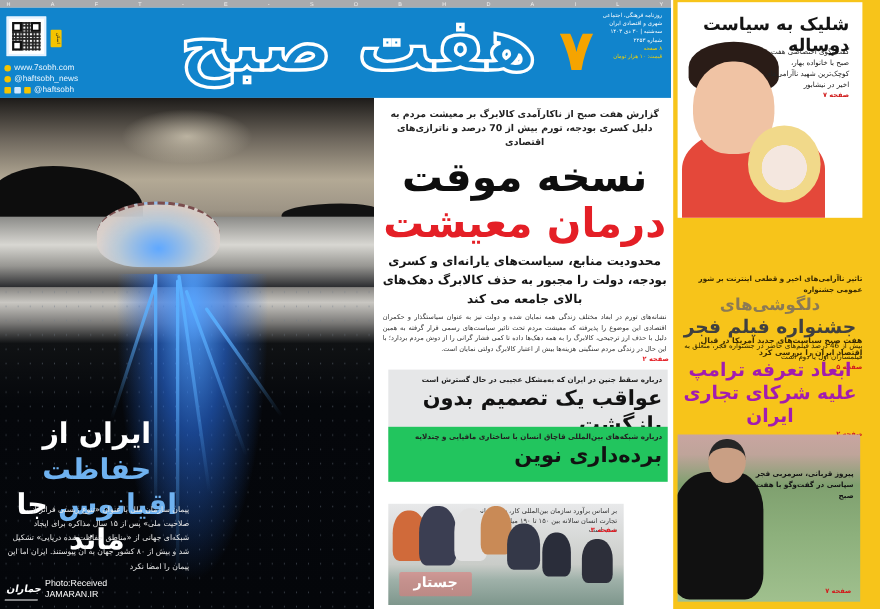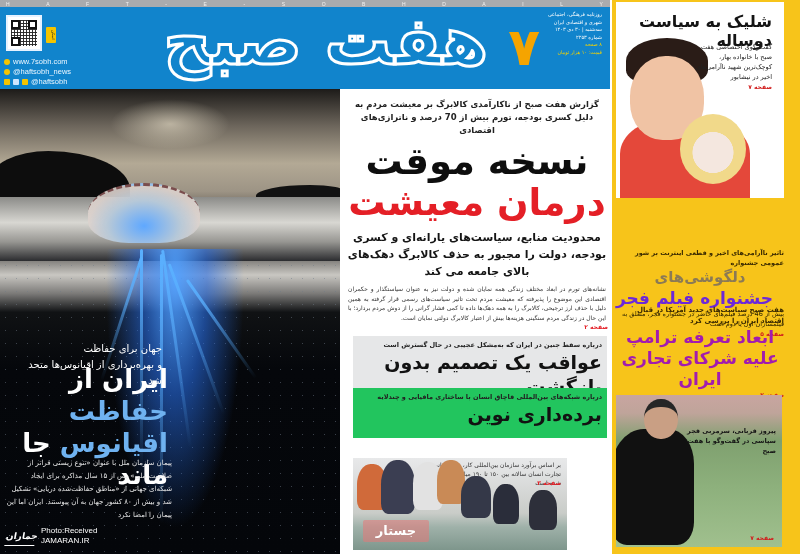--- a/index.html
+++ b/index.html
@@ -42,21 +42,21 @@
     .water { position: absolute; left: 0; top: 108px; width: 340px; height: 64px; background: linear-gradient(180deg, #8b8b88, #d8d7d2 40%, #979692 70%, #2b2c2f); }
     .float { position: absolute; left: 88px; top: 94px; width: 112px; height: 60px; border-radius: 55% 55% 40% 40%; background: radial-gradient(ellipse at 50% 70%, #5fa8ff 0%, #b6c8d8 45%, rgba(220,210,205,.9) 70%); border-top: 3px dashed #7a4d4d; }
     .tentacles { position: absolute; left: 100px; top: 160px; width: 150px; height: 300px;
       background:
         radial-gradient(ellipse at 50% 10%, rgba(80,160,255,.95), rgba(40,110,230,.6) 30%, rgba(10,40,120,0) 65%); }
     .tent { position: absolute; width: 3px; background: linear-gradient(180deg, #5ab0ff, rgba(40,120,255,0)); border-radius: 2px; }
     .stars { position: absolute; inset: 170px 0 0 0;
       background-image: radial-gradient(#6f7a88 0.6px, transparent 0.8px); background-size: 11px 13px; opacity: .5; }
 
     .ocean-kicker { position: absolute; left: 12px; top: 252px; width: 150px; direction: rtl; text-align: right; color: #ffffff; font-size: 10px; line-height: 16px; }
-    .ocean-title { position: absolute; left: 8px; top: 274px; width: 160px; direction: rtl; text-align: right; font-weight: bold; font-size: 26px; line-height: 32px; color: #ffffff; }
+    .ocean-title { position: absolute; left: 8px; top: 290px; width: 160px; direction: rtl; text-align: center; font-weight: bold; font-size: 26px; line-height: 32px; color: #ffffff; }
     .ocean-title .blue { color: #6fb2f0; }
     .ocean-body { position: absolute; left: 6px; top: 368px; width: 166px; direction: rtl; text-align: right; font-size: 7px; line-height: 13px; color: #e8e8e8; }
     .credit { position: absolute; left: 6px; top: 437px; display: flex; align-items: center; gap: 5px; }
     .credit-logo { width: 30px; height: 20px; color: #fff; font-size: 9px; font-weight: bold; transform: skewX(-10deg); line-height: 20px; text-align: center; border-bottom: 1px solid #fff; }
     .credit-text { font-family: "Liberation Sans", sans-serif; font-size: 8px; color: #ffffff; line-height: 10px; }
 
     
     .mid { position: absolute; left: 346px; top: 95px; width: 262px; direction: rtl; }
     .lead-kicker { text-align: center; font-size: 8.5px; font-weight: bold; line-height: 13px; color: #222; margin-top: 3px; }
     .lead-title-1 { text-align: center; font-weight: bold; font-size: 37px; line-height: 42px; color: #0e0e0e; margin-top: 4px; }
@@ -81,21 +81,21 @@
     .kid-title { position: absolute; right: 12px; top: 10px; font-weight: bold; font-size: 16px; color: #141414; direction: rtl; }
     .kid-body { position: absolute; right: 12px; top: 40px; width: 80px; direction: rtl; text-align: right; font-size: 6.5px; line-height: 10px; color: #222; }
     .kid-face { position: absolute; left: 14px; top: 42px; width: 74px; height: 84px; border-radius: 48% 48% 44% 44%; background: #f0c3a4; }
     .kid-hair { position: absolute; left: 10px; top: 36px; width: 82px; height: 46px; border-radius: 50% 50% 30% 30%; background: #2a1c17; }
     .kid-shirt { position: absolute; left: 4px; top: 116px; width: 130px; height: 90px; border-radius: 40% 40% 0 0; background: #e4483a; }
     .doll { position: absolute; left: 64px; top: 112px; width: 66px; height: 70px; border-radius: 50%; background: radial-gradient(circle at 50% 55%, #f4e7df 0 40%, #f1d98a 41% 100%); }
 
     .fajr { position: absolute; left: 616px; top: 212px; width: 168px; direction: rtl; text-align: right; margin-top: 36px; }
     .fajr .kick { font-size: 6.5px; font-weight: bold; color: #3a2a00; line-height: 10px; }
     .fajr .t1 { font-size: 15px; font-weight: bold; color: #8b7a55; line-height: 19px; text-align: center; }
-    .fajr .t2 { font-size: 17px; font-weight: bold; color: #6d28d9; line-height: 22px; text-align: left; }
+    .fajr .t2 { font-size: 17px; font-weight: bold; color: #404040; line-height: 22px; text-align: center; }
     .fajr .body { font-size: 6.5px; line-height: 10px; color: #2b2200; }
     .page-ref-r { font-size: 6px; color: #d11d1d; font-weight: bold; line-height: 9px; }
 
     .tariff { position: absolute; left: 616px; top: 305px; width: 168px; direction: rtl; text-align: right; }
     .tariff .kick { font-size: 7px; font-weight: bold; color: #3a2a00; line-height: 11px; }
     .tariff .t { font-size: 17px; font-weight: bold; color: #a21caf; line-height: 21px; text-align: center; }
 
     .coach { position: absolute; left: 616px; top: 395px; width: 166px; height: 152px; overflow: hidden;
       background: linear-gradient(180deg, #c8a5a0 0%, #bfa49a 12%, #7fa06f 30%, #8db07c 60%, #a0c08e 100%); }
     .coach-body { position: absolute; left: -6px; top: 34px; width: 84px; height: 116px; background: #111; border-radius: 40% 30% 20% 20%; }
@@ -176,24 +176,20 @@
   <div class="tentacles">
     <div class="tent" style="left:40px;top:0;height:220px"></div>
     <div class="tent" style="left:60px;top:5px;height:270px"></div>
     <div class="tent" style="left:75px;top:0;height:200px;transform:rotate(-8deg)"></div>
     <div class="tent" style="left:95px;top:10px;height:160px;transform:rotate(-20deg)"></div>
     <div class="tent" style="left:20px;top:5px;height:130px;transform:rotate(18deg)"></div>
     <div class="tent" style="left:120px;top:20px;height:120px;transform:rotate(-35deg)"></div>
   </div>
   <div class="float"></div>
 
-  <div class="ocean-kicker">
-    <div>جهان برای حفاظت</div>
-    <div>و بهره‌برداری از اقیانوس‌ها متحد شد</div>
-  </div>
   <div class="ocean-title">
     <div><span>ایران از </span><span class="blue">حفاظت</span></div>
     <div><span class="blue">اقیانوس </span><span>جا ماند</span></div>
   </div>
   <div class="ocean-body">پیمان سازمان ملل با عنوان «تنوع زیستی فراتر از صلاحیت ملی» پس از ۱۵ سال مذاکره برای ایجاد شبکه‌ای جهانی از «مناطق حفاظت‌شده دریایی» تشکیل شد و بیش از ۸۰ کشور جهان به آن پیوستند. ایران اما این پیمان را امضا نکرد</div>
   <div class="credit">
     <div class="credit-logo">جماران</div>
     <div class="credit-text">
       <div>Photo:Received</div>
       <div>JAMARAN.IR</div>

